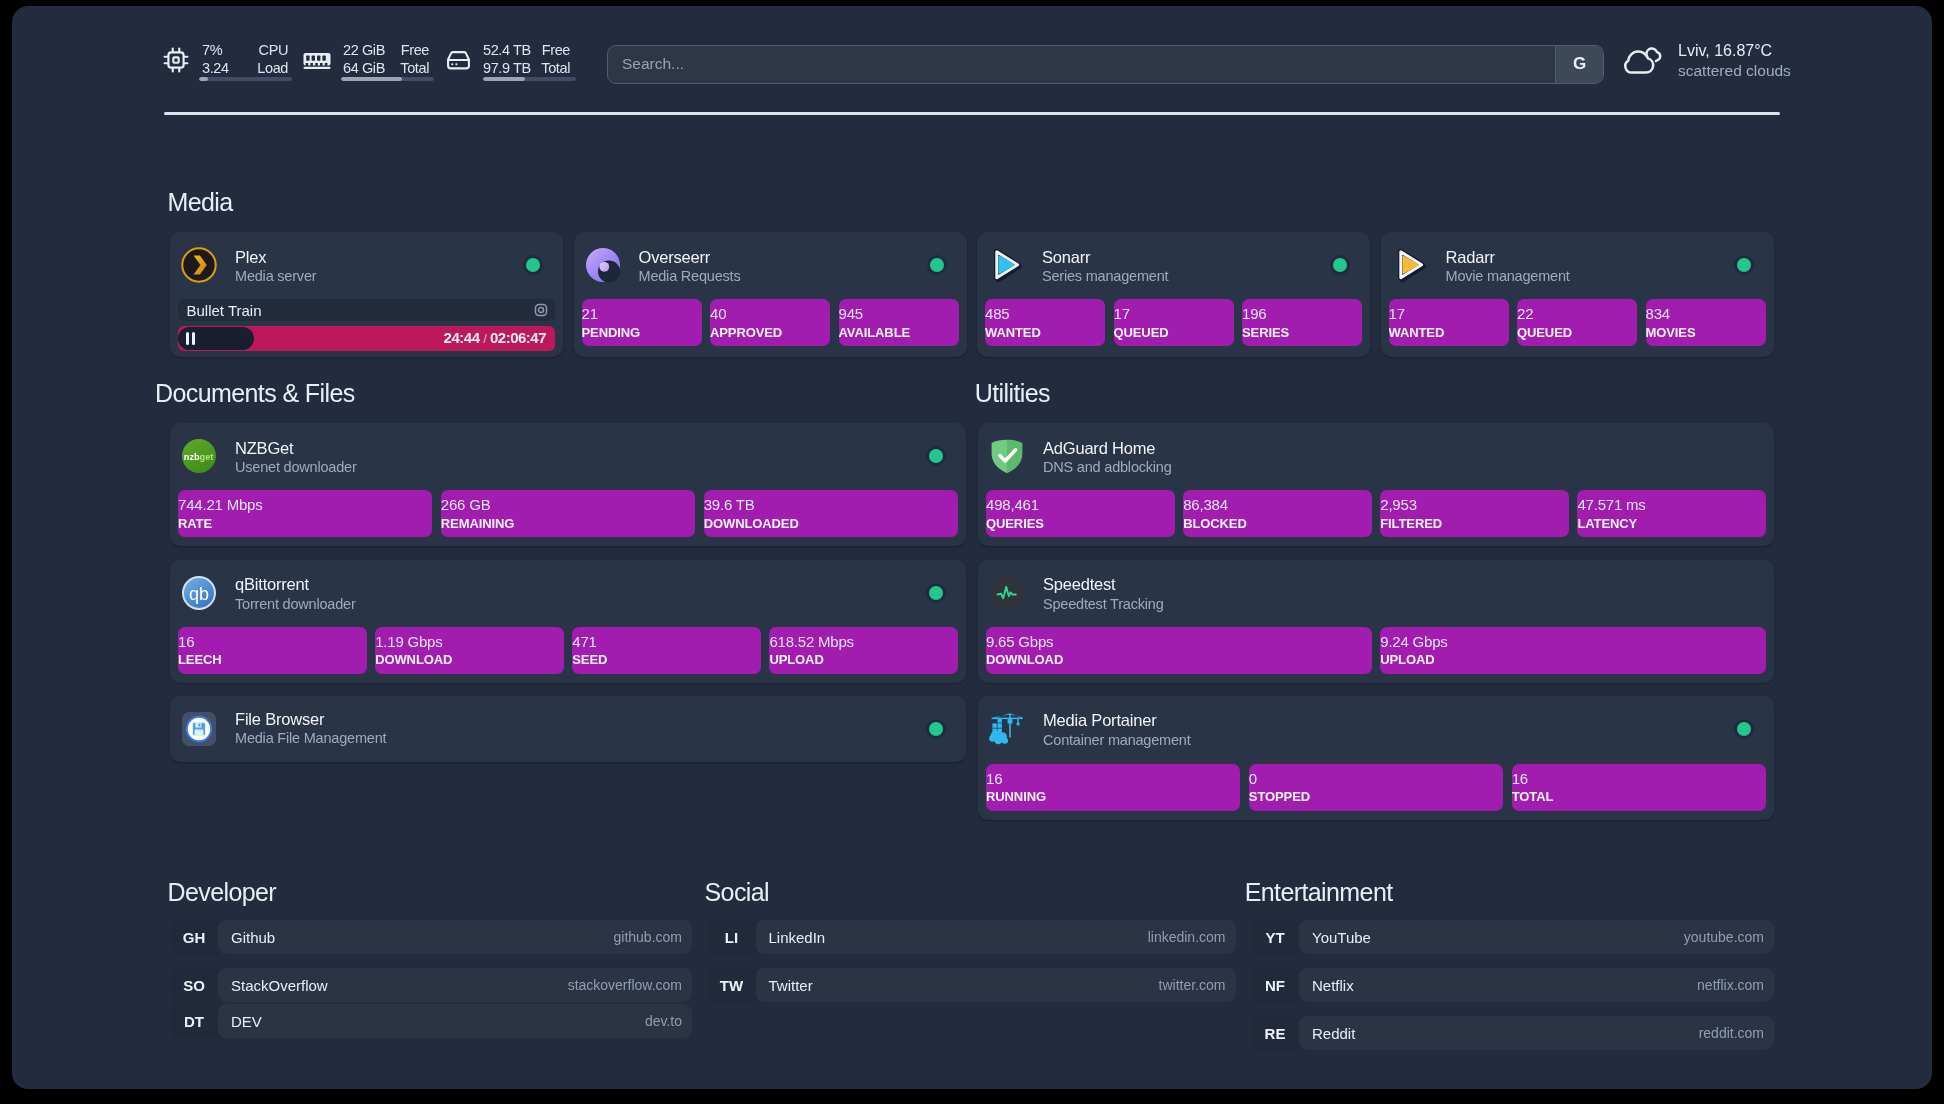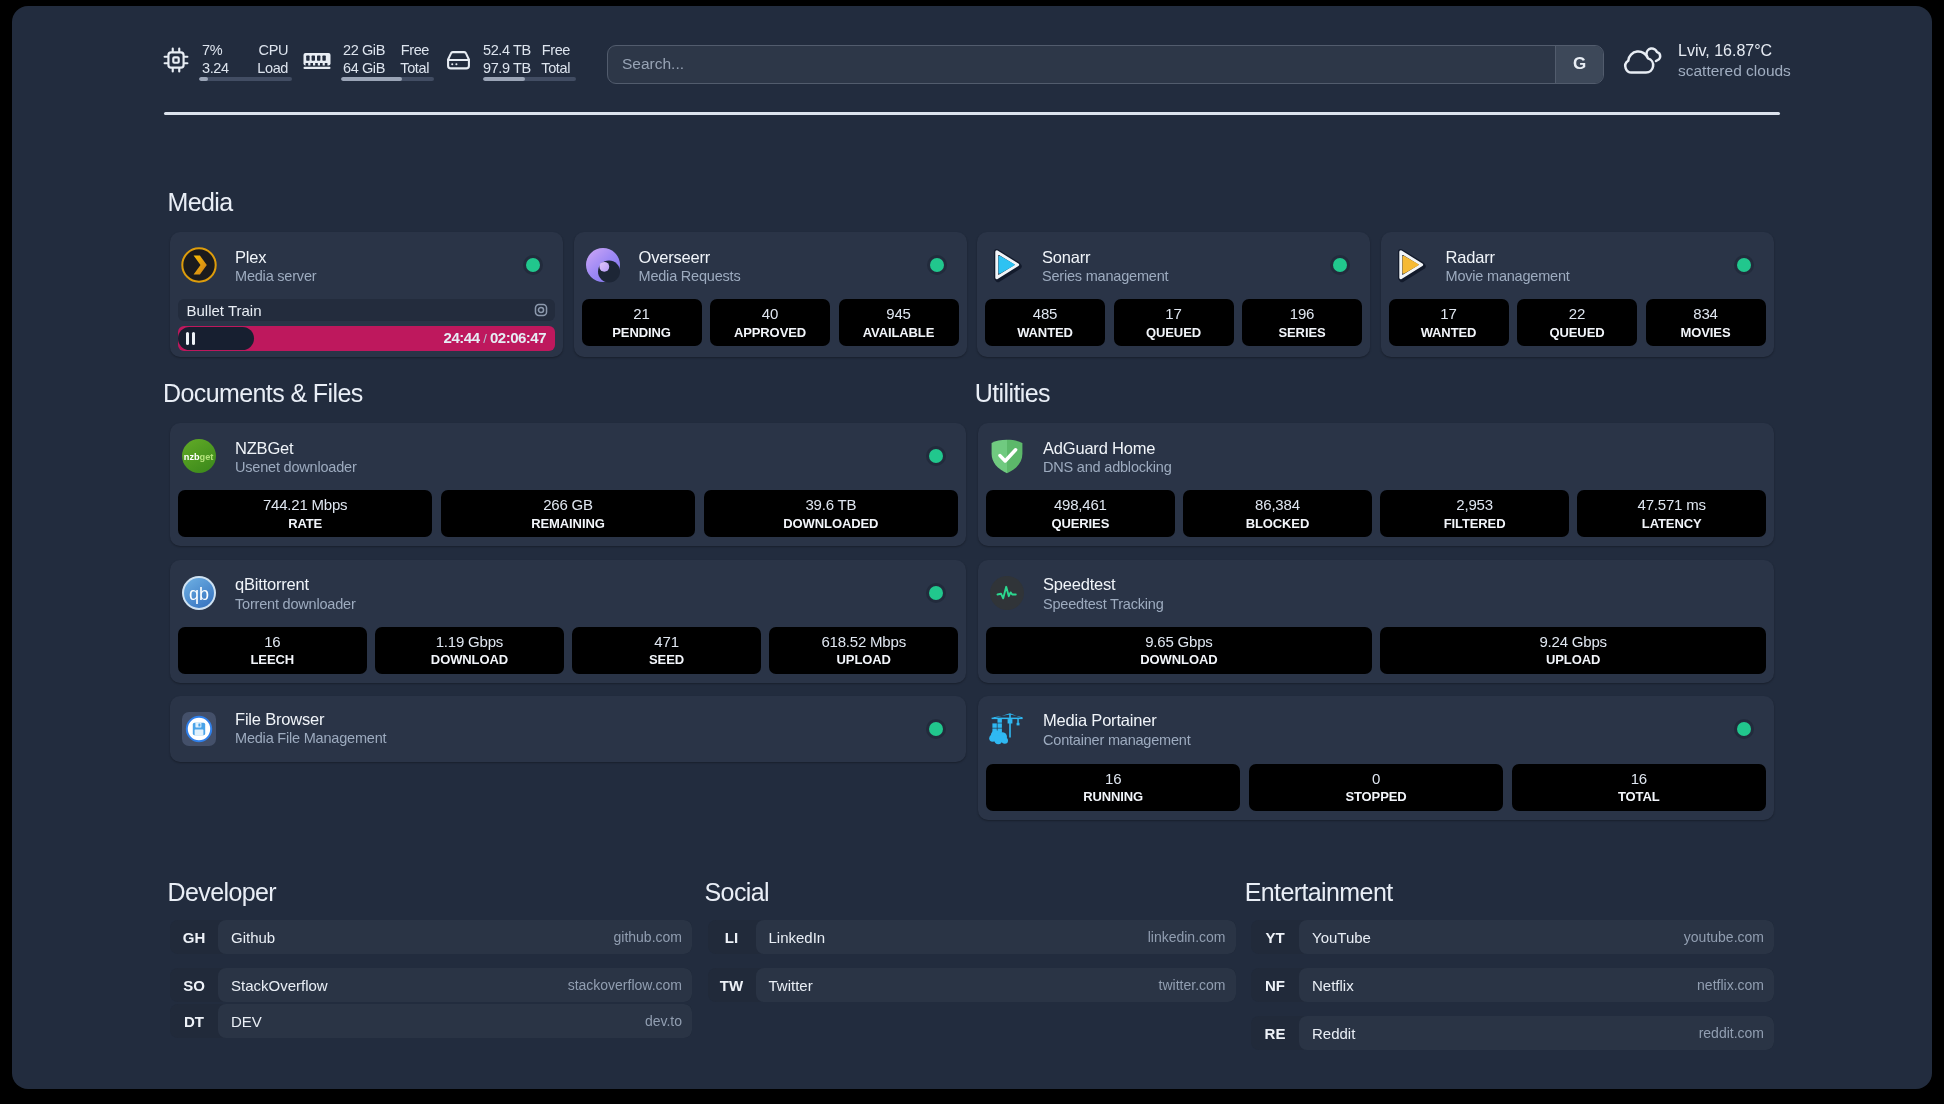--- a/index.html
+++ b/index.html
@@ -7,21 +7,21 @@
   body { font-family:"Liberation Sans", sans-serif; position:relative; }
   #page { position:absolute; left:12px; top:6px; width:1920px; height:1083px; background:#222c3e; border-radius:16px; }
   .abs { position:absolute; }
   .h1 { position:absolute; font-size:25px; font-weight:500; color:#e9eef6; letter-spacing:-0.6px; }
   .card { position:absolute; background:#2a3447; border-radius:10px; box-shadow:0 1px 2px rgba(0,0,0,0.3); }
   .svc-icon { position:absolute; left:11px; top:15px; width:36px; height:36px; }
   .svc-title { position:absolute; left:65px; top:14.5px; font-size:16.5px; letter-spacing:-0.2px; font-weight:500; color:#f0f4f9; line-height:20px; }
   .svc-sub { position:absolute; left:65px; top:35px; font-size:14.5px; letter-spacing:-0.2px; font-weight:400; color:#9dabbf; line-height:19px; }
   .dot { position:absolute; width:14px; height:14px; border-radius:50%; background:#21c78d; right:23px; top:26px; box-shadow:0 0 0 3px rgba(10,16,28,0.25); }
   .stats { position:absolute; left:8px; right:8px; top:67px; height:47px; display:flex; gap:8.5px; }
-  .stat { flex:1; background:#000000; border-radius:7px; text-align:center; overflow:hidden; }
+  .stat { flex:1; background:#a21caf; border-radius:7px; overflow:hidden; }
   .stat .v { margin-top:6px; font-size:15px; line-height:18px; color:#dfe6f0; font-weight:400; letter-spacing:-0.2px; }
   .stat .l { font-size:13px; line-height:16px; font-weight:700; color:#f2f5fa; margin-top:1.5px; letter-spacing:-0.1px; }
   .bmcol { position:absolute; }
   .bm { position:absolute; left:0; height:34px; width:100%; border-radius:8px; background:#212a3a; display:flex; overflow:hidden; }
   .bm .ab { width:48px; display:flex; align-items:center; justify-content:center; font-size:15px; font-weight:600; color:#eef2f8; flex:none; }
   .bm .pill { flex:1; background:#2a3445; border-radius:8px; display:flex; align-items:center; padding:0 10px 0 13px; }
   .bm .nm { font-size:15px; color:#e9eef5; }
   .bm .ur { margin-left:auto; font-size:14px; color:#919eb1; }
   .resval { position:absolute; font-size:14.5px; letter-spacing:-0.4px; color:#dde4ee; line-height:18.3px; white-space:pre; }
   .reslab { position:absolute; font-size:14.5px; letter-spacing:-0.4px; color:#dde4ee; line-height:18.3px; text-align:right; white-space:pre; }
@@ -215,21 +215,21 @@
         <div class="v">22</div>
         <div class="l">QUEUED</div>
       </div>
     <div class="stat">
         <div class="v">834</div>
         <div class="l">MOVIES</div>
       </div>
   </div>
 </div>
 
-<div class="h1" style="left:163px; top:379px;">Documents &amp; Files</div>
+<div class="h1" style="left:155px; top:379px;">Documents &amp; Files</div>
 <div class="h1" style="left:974.8px; top:379px;">Utilities</div>
 
 <div class="card" style="left:170px; top:423px; width:796px; height:123px;">
   <svg class="svc-icon" viewBox="0 0 36 36">
     <defs>
         <linearGradient id="nzbg" x1="0" y1="0" x2="0.6" y2="1">
       <stop offset="0" stop-color="#62ab27"></stop>
           <stop offset="1" stop-color="#3f8c1c"></stop>
     </linearGradient>
       </defs>

